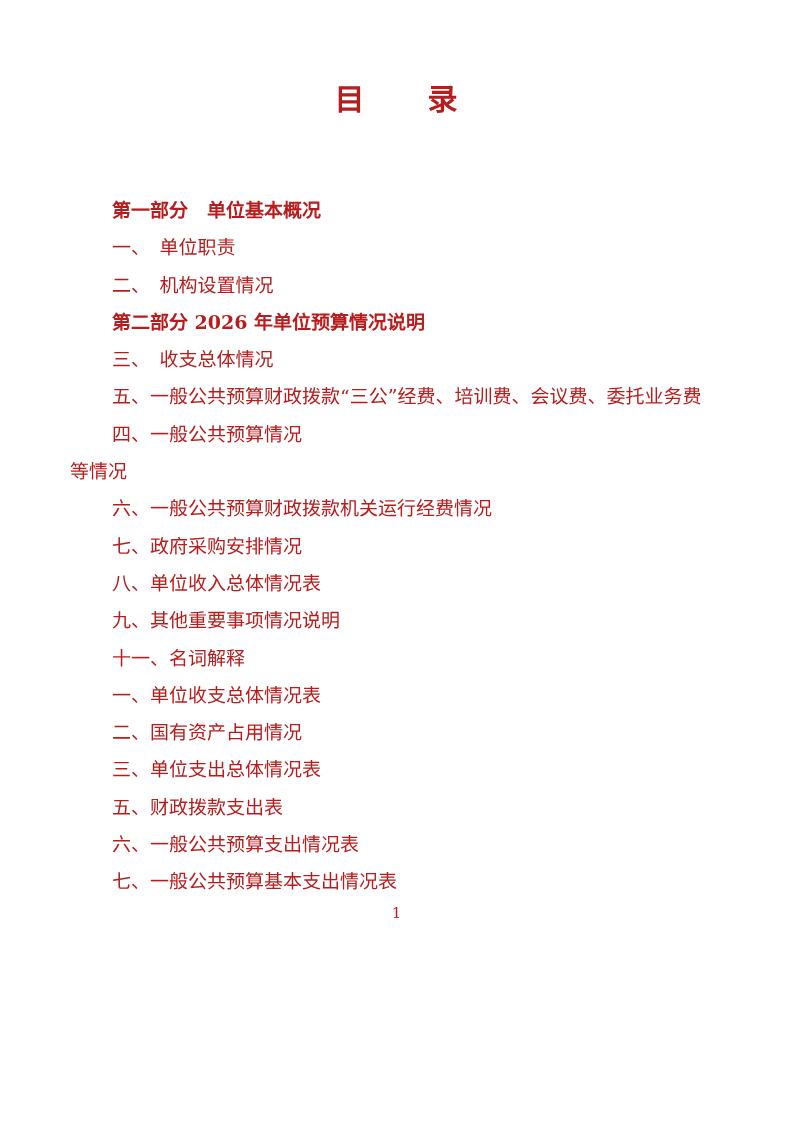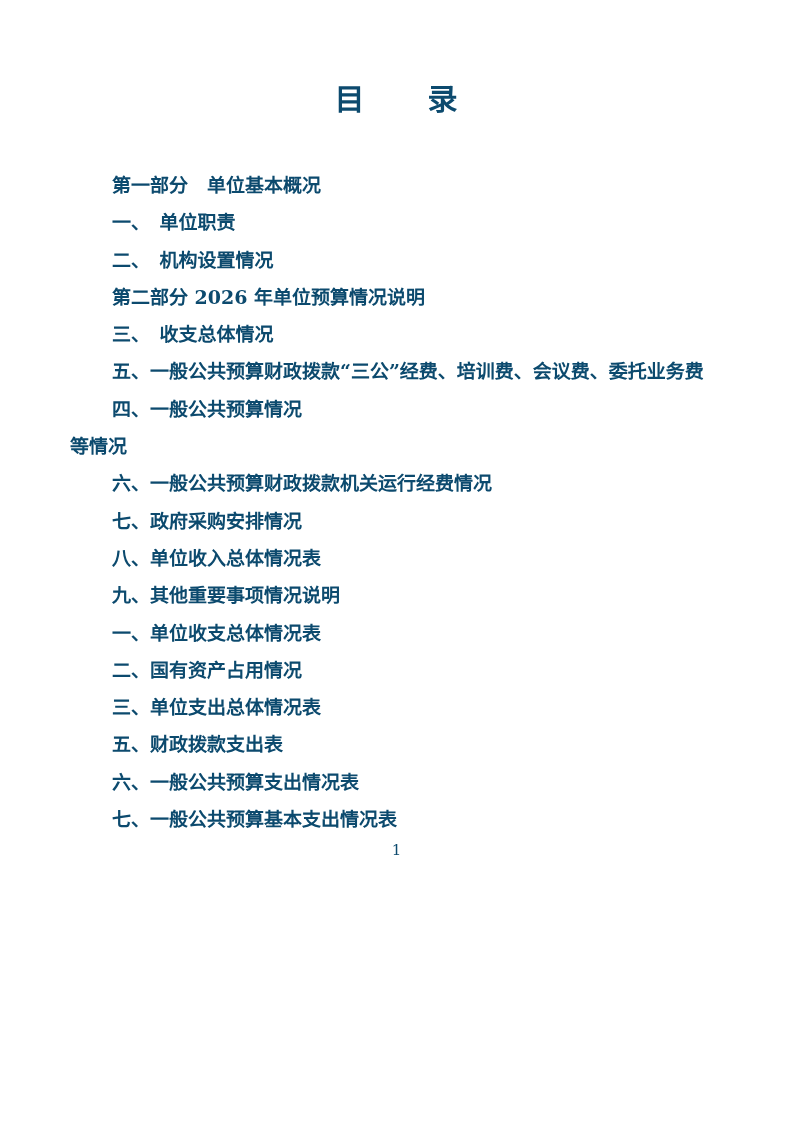--- a/index.html
+++ b/index.html
@@ -9,41 +9,41 @@
   }
   .page {
     position: relative;
     width: 793px;
     height: 1122px;
     margin: 0 auto;
     background: #ffffff;
     box-sizing: border-box;
     padding: 82px 70px 0 70px;
     font-family: "DejaVu Serif", "Liberation Serif", serif;
-    color: #0c4a6e;
+    color: #b91c1c;
     overflow: hidden;
   }
   .doc-title {
     margin: 0;
     font-size: 30px;
     font-weight: bold;
     line-height: 36px;
     text-align: center;
     letter-spacing: 1px;
   }
   .toc {
-    margin-top: 49px;
+    margin-top: 74px;
   }
   .entry {
     margin: 0;
     font-size: 19px;
     line-height: 37.3px;
     white-space: nowrap;
     text-indent: 42px;
-    font-weight: bold;
+    font-weight: normal;
   }
   .entry.section {
     font-weight: bold;
   }
   .entry.continuation {
     text-indent: 0;
   }
   .page-number {
     margin-top: 3px;
     font-size: 15px;
@@ -64,20 +64,21 @@
       <p class="entry item">二、　机构设置情况</p>
       <p class="entry section">第二部分 2026 年单位预算情况说明</p>
       <p class="entry item">三、　收支总体情况</p>
       <p class="entry item">五、一般公共预算财政拨款“三公”经费、培训费、会议费、委托业务费</p>
       <p class="entry item">四、一般公共预算情况</p>
       <p class="entry continuation">等情况</p>
       <p class="entry item">六、一般公共预算财政拨款机关运行经费情况</p>
       <p class="entry item">七、政府采购安排情况</p>
       <p class="entry item">八、单位收入总体情况表</p>
       <p class="entry item">九、其他重要事项情况说明</p>
+      <p class="entry item">十一、名词解释</p>
       <p class="entry item">一、单位收支总体情况表</p>
       <p class="entry item">二、国有资产占用情况</p>
       <p class="entry item">三、单位支出总体情况表</p>
       <p class="entry item">五、财政拨款支出表</p>
       <p class="entry item">六、一般公共预算支出情况表</p>
       <p class="entry item">七、一般公共预算基本支出情况表</p>
     </div>
 
   <div class="page-number">1</div>
 </div>

